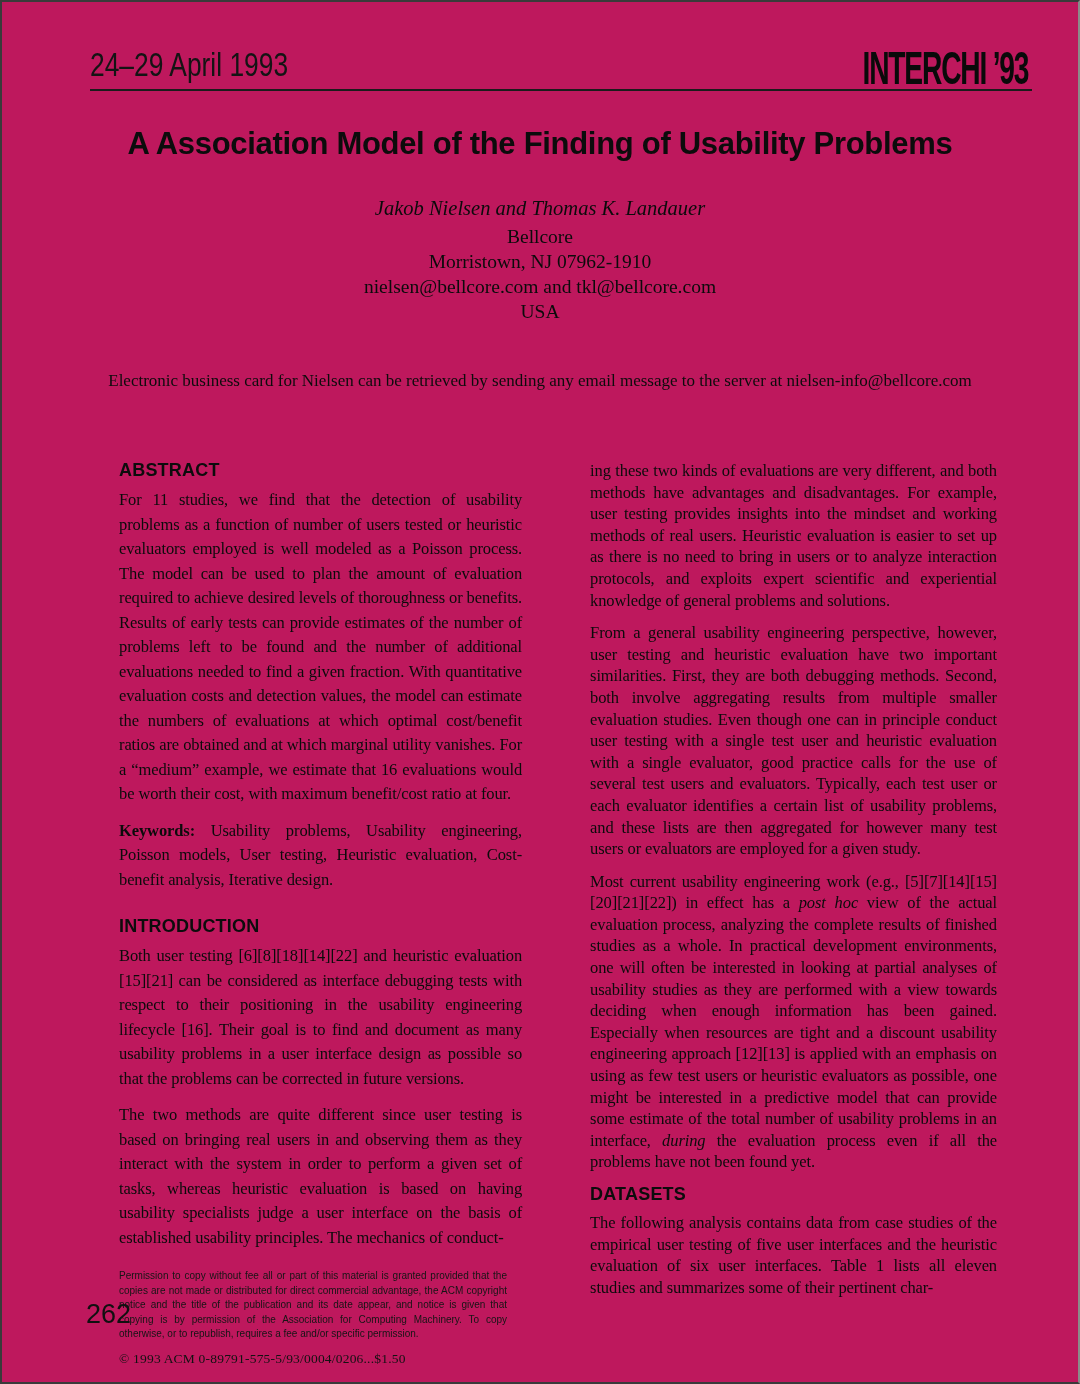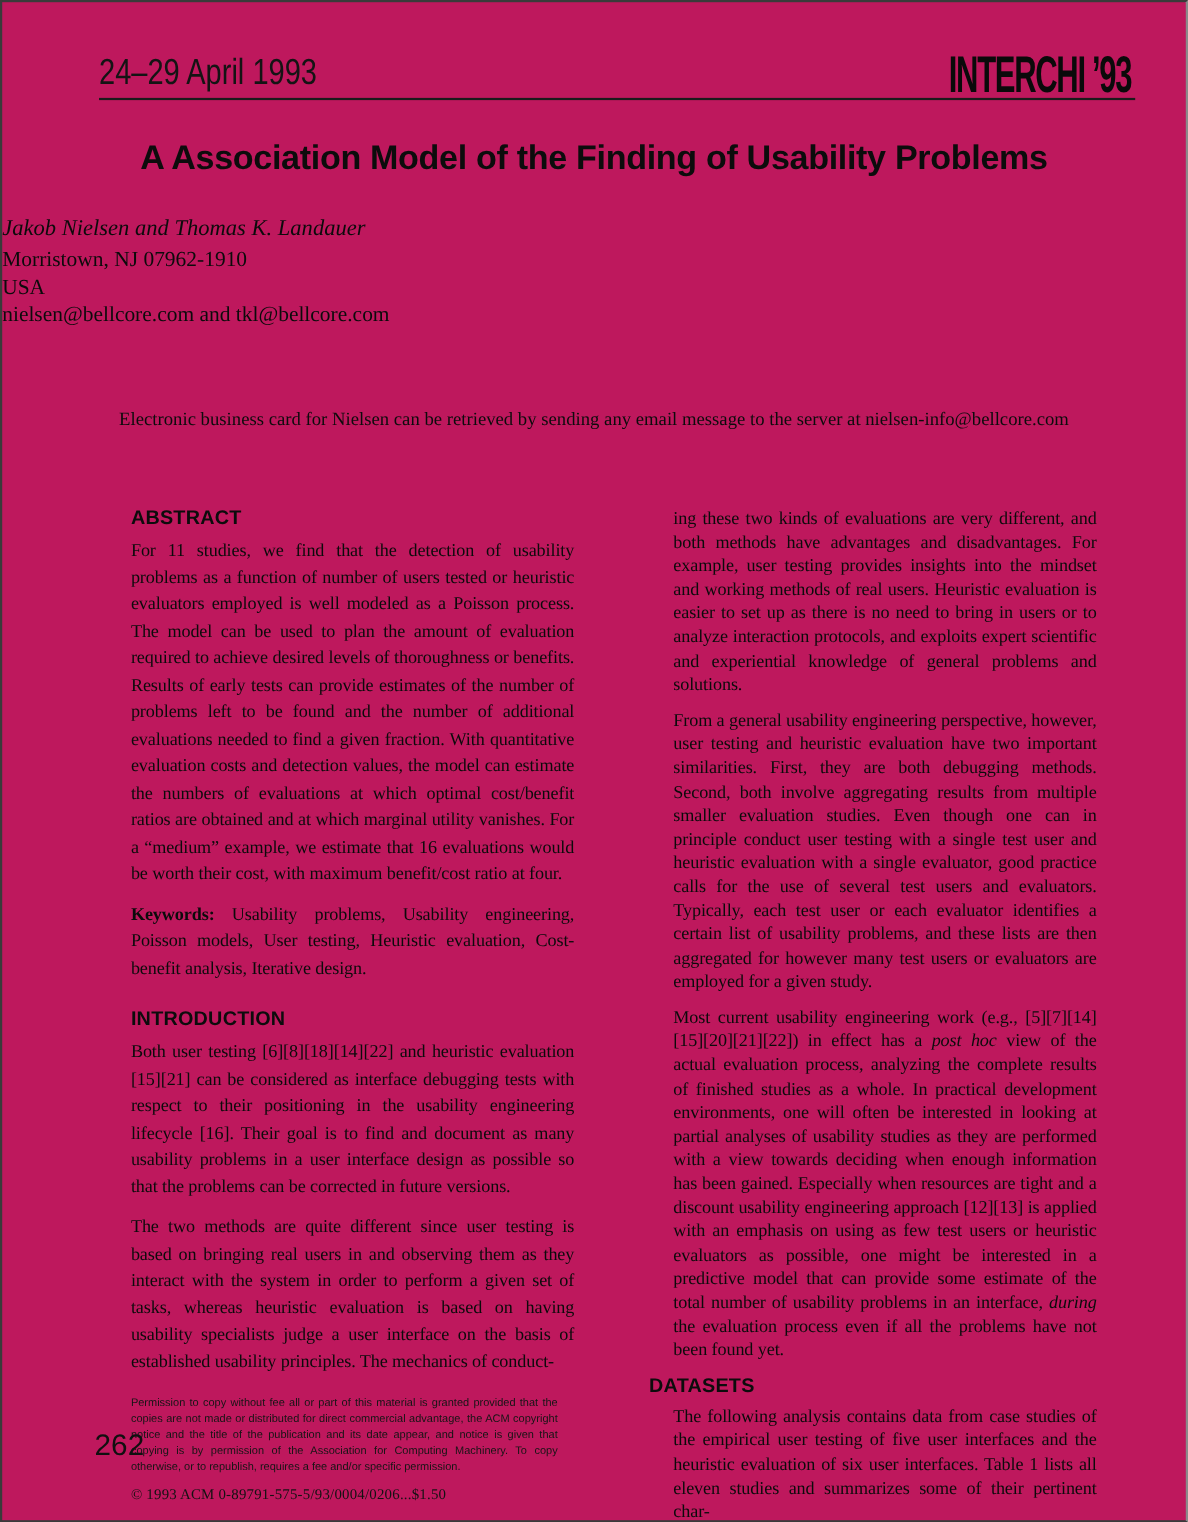--- a/index.html
+++ b/index.html
@@ -35,20 +35,21 @@
   }
   .title {
     position:absolute; top:124px; left:0; width:100%;
     text-align:center;
     font-family:"Liberation Sans", sans-serif;
     font-weight:700; font-size:31px; letter-spacing:-0.3px;
     color:#0c0c0c;
   }
   .byline {
     position:absolute; top:194px; left:0; width:100%;
+    text-align:center;
     font-family:"Liberation Serif", serif;
     font-size:19.5px; line-height:25px; color:#0b0b0b;
   }
   .authors { font-style:italic; font-size:20.5px; margin-bottom:3px; }
   .note {
     position:absolute; top:369px; left:0; width:100%;
     text-align:center;
     font-family:"Liberation Serif", serif;
     font-size:17px; color:#0c0c0c;
   }
@@ -63,21 +64,21 @@
     font-family:"Liberation Sans", sans-serif;
     font-size:18px; font-weight:700; letter-spacing:0.2px;
     color:#0c0c0c; margin:0 0 7px 0;
   }
   .mt-lg { margin-top:24px; }
   .mt-md { margin-top:8px; }
   .body-p {
     font-size:16.5px; line-height:24.5px; letter-spacing:-0.1px;
     text-align:justify; margin:0 0 12px 0; color:#0b0b0b;
   }
-  .col-right .body-p { line-height:21.6px; margin-bottom:11px;margin-left:22px; }
+  .col-right .body-p { line-height:21.6px; margin-bottom:11px; }
   .kw-label { font-weight:700; }
   em { font-style:italic; }
   .permission {
     font-family:Liberation Sans, sans-serif;
     font-size:10px; line-height:14.6px; width:388px;
     text-align:justify; color:#151515; margin-top:19px;
   }
   .copyright {
     font-family:Liberation Serif, serif;
     font-size:13.5px; letter-spacing:0.2px;
@@ -95,23 +96,24 @@
 <div class="page">
 
   <div class="hdr-date">24–29 April 1993</div>
   <div class="hdr-logo">INTERCHI ’93</div>
   <div class="hdr-rule"></div>
 
   <h1 class="title">A Association Model of the Finding of Usability Problems</h1>
 
   <div class="byline">
     <div class="authors">Jakob Nielsen and Thomas K. Landauer</div>
+    <div>Bellcore</div>
     <div>Morristown, NJ 07962-1910</div>
+    <div>nielsen@bellcore.com and tkl@bellcore.com</div>
     <div>USA</div>
-    <div>nielsen@bellcore.com and tkl@bellcore.com</div>
   </div>
 
   <div class="note">Electronic business card for Nielsen can be retrieved by sending any email message to the server at nielsen-info@bellcore.com</div>
 
   <div class="columns">
 
     <div class="col col-left">
       <h2>ABSTRACT</h2>
       <p class="body-p">For 11 studies, we find that the detection of usability problems as a function of number of users tested or heuristic evaluators employed is well modeled as a Poisson process. The model can be used to plan the amount of evaluation required to achieve desired levels of thoroughness or benefits. Results of early tests can provide estimates of the number of problems left to be found and the number of additional evaluations needed to find a given fraction. With quantitative evaluation costs and detection values, the model can estimate the numbers of evaluations at which optimal cost/benefit ratios are obtained and at which marginal utility vanishes. For a “medium” example, we estimate that 16 evaluations would be worth their cost, with maximum benefit/cost ratio at four.</p>
       <p class="body-p"><span class="kw-label">Keywords:</span><span> Usability problems, Usability engineering, Poisson models, User testing, Heuristic evaluation, Cost-benefit analysis, Iterative design.</span></p>

